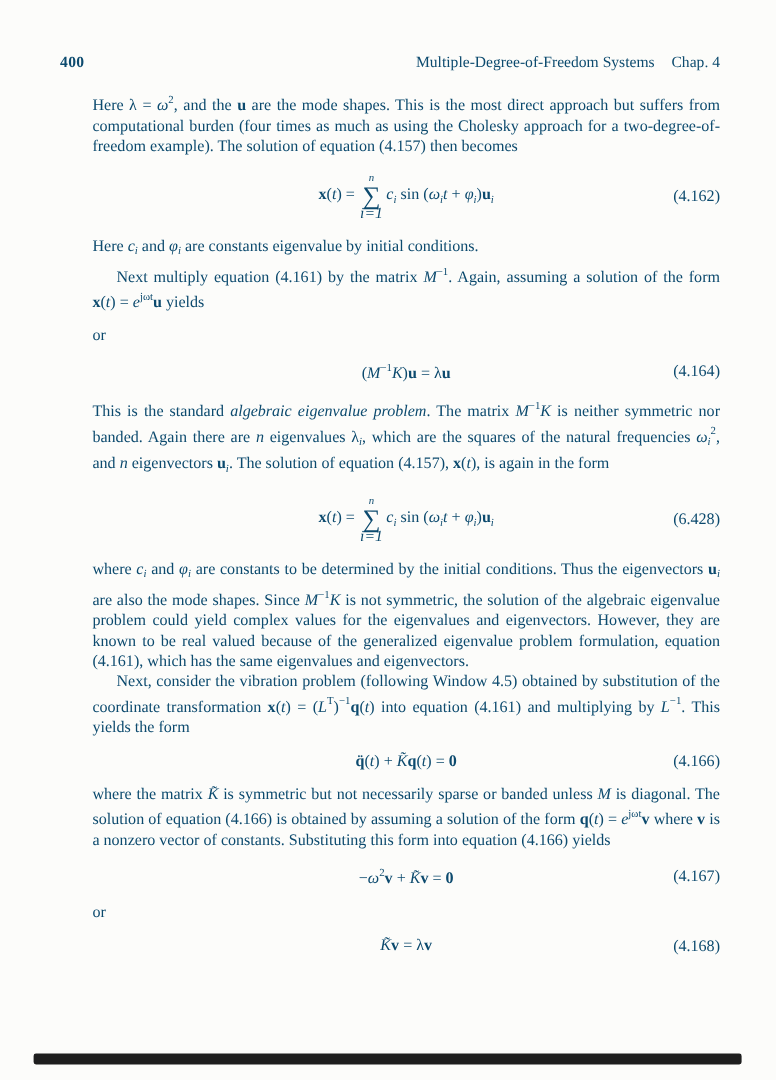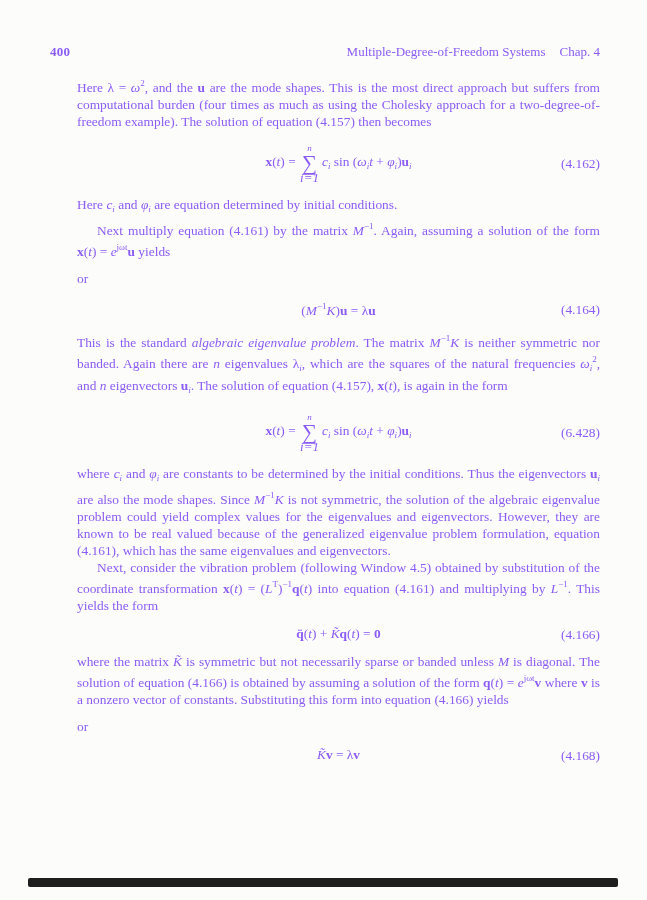--- a/index.html
+++ b/index.html
@@ -1,19 +1,19 @@
 <!DOCTYPE html>
 <html><head>
 <meta charset="utf-8">
 <style>
   html,body{margin:0;padding:0;background:#fcfcfa;}
   .page{
     width:647px;height:900px;position:relative;box-sizing:border-box;
     padding:44px 47px 0 50px;background:#fcfcfa;overflow:hidden;
-    font-family:"Liberation Serif","DejaVu Serif",serif;color:#8b5cf6;
+    font-family:"Liberation Serif","DejaVu Serif",serif;color:#0c4a6e;
   }
   .hdr{display:flex;justify-content:space-between;align-items:baseline;font-size:13px;}
   .hdr .pnum{font-weight:bold;letter-spacing:.3px;}
   .hdr .hright{display:flex;gap:14px;}
   .bodyblock{margin-left:27px;margin-top:15px;font-size:13.4px;line-height:17px;text-align:justify;}
   p.para{margin:0;}
   p.para.indent{text-indent:20px;}
   p.orline{margin:10px 0 2px 0;text-align:left;}
   .eq-row{position:relative;text-align:center;margin:11px 0;}
   .eq-row.tall{margin:13px 0;}
@@ -48,21 +48,21 @@
 
     <div class="eq-row tall">
       <span><span class="seg-b">x</span><span>(</span><span class="seg-i">t</span><span>) = </span><span class="sum">
             <span class="sum-up">n</span>
             <span class="sum-sigma">∑</span>
             <span class="sum-lo">i=1</span>
           </span><span class="seg-i">c</span><span class="seg-sub">i</span><span> sin (</span><span class="seg-i">ω</span><span class="seg-sub">i</span><span class="seg-i">t</span><span> + </span><span class="seg-i">φ</span><span class="seg-sub">i</span><span>)</span><span class="seg-b">u</span><span class="seg-sub">i</span></span>
       <span class="eq-num">(4.162)</span>
     </div>
 
-    <p class="para"><span>Here </span><span class="seg-i">c</span><span class="seg-sub">i</span><span> and </span><span class="seg-i">φ</span><span class="seg-sub">i</span><span> are equation determined by initial conditions.</span></p>
+    <p class="para"><span>Here </span><span class="seg-i">c</span><span class="seg-sub">i</span><span> and </span><span class="seg-i">φ</span><span class="seg-sub">i</span><span> are constants eigenvalue by initial conditions.</span></p>
     <p class="para indent"><span>Next multiply equation (4.161) by the matrix </span><span class="seg-i">M</span><span class="seg-supn">−1</span><span>. Again, assuming a solution of the form </span><span class="seg-b">x</span><span>(</span><span class="seg-i">t</span><span>) = </span><span class="seg-i">e</span><span class="seg-sup">jωt</span><span class="seg-b">u</span><span> yields</span></p>
 
 
     <p class="orline">or</p>
 
     <div class="eq-row">
       <span><span>(</span><span class="seg-i">M</span><span class="seg-supn">−1</span><span class="seg-i">K</span><span>)</span><span class="seg-b">u</span><span> = λ</span><span class="seg-b">u</span></span>
       <span class="eq-num">(4.164)</span>
     </div>
 
@@ -80,20 +80,24 @@
     <p class="para"><span>where </span><span class="seg-i">c</span><span class="seg-sub">i</span><span> and </span><span class="seg-i">φ</span><span class="seg-sub">i</span><span> are constants to be determined by the initial conditions. Thus the eigenvectors </span><span class="seg-b">u</span><span class="seg-sub">i</span><span> are also the mode shapes. Since </span><span class="seg-i">M</span><span class="seg-supn">−1</span><span class="seg-i">K</span><span> is not symmetric, the solution of the algebraic eigenvalue problem could yield complex values for the eigenvalues and eigenvectors. However, they are known to be real valued because of the generalized eigenvalue problem formulation, equation (4.161), which has the same eigenvalues and eigenvectors.</span></p>
     <p class="para indent"><span>Next, consider the vibration problem (following Window 4.5) obtained by substitution of the coordinate transformation </span><span class="seg-b">x</span><span>(</span><span class="seg-i">t</span><span>) = (</span><span class="seg-i">L</span><span class="seg-sup">T</span><span>)</span><span class="seg-supn">−1</span><span class="seg-b">q</span><span>(</span><span class="seg-i">t</span><span>) into equation (4.161) and multiplying by </span><span class="seg-i">L</span><span class="seg-supn">−1</span><span>. This yields the form</span></p>
 
     <div class="eq-row">
       <span><span class="seg-b">q̈</span><span>(</span><span class="seg-i">t</span><span>) + </span><span class="seg-i">K̃</span><span class="seg-b">q</span><span>(</span><span class="seg-i">t</span><span>) = </span><span class="seg-b">0</span></span>
       <span class="eq-num">(4.166)</span>
     </div>
 
     <p class="para"><span>where the matrix </span><span class="seg-i">K̃</span><span> is symmetric but not necessarily sparse or banded unless </span><span class="seg-i">M</span><span> is diagonal. The solution of equation (4.166) is obtained by assuming a solution of the form </span><span class="seg-b">q</span><span>(</span><span class="seg-i">t</span><span>) = </span><span class="seg-i">e</span><span class="seg-sup">jωt</span><span class="seg-b">v</span><span> where </span><span class="seg-b">v</span><span> is a nonzero vector of constants. Substituting this form into equation (4.166) yields</span></p>
 
+    <div class="eq-row">
+      <span><span>−</span><span class="seg-i">ω</span><span class="seg-supn">2</span><span class="seg-b">v</span><span> + </span><span class="seg-i">K̃</span><span class="seg-b">v</span><span> = </span><span class="seg-b">0</span></span>
+      <span class="eq-num">(4.167)</span>
+    </div>
 
     <p class="orline">or</p>
 
     <div class="eq-row">
       <span><span class="seg-i">K̃</span><span class="seg-b">v</span><span> = λ</span><span class="seg-b">v</span></span>
       <span class="eq-num">(4.168)</span>
     </div>
 
   </div>
 

